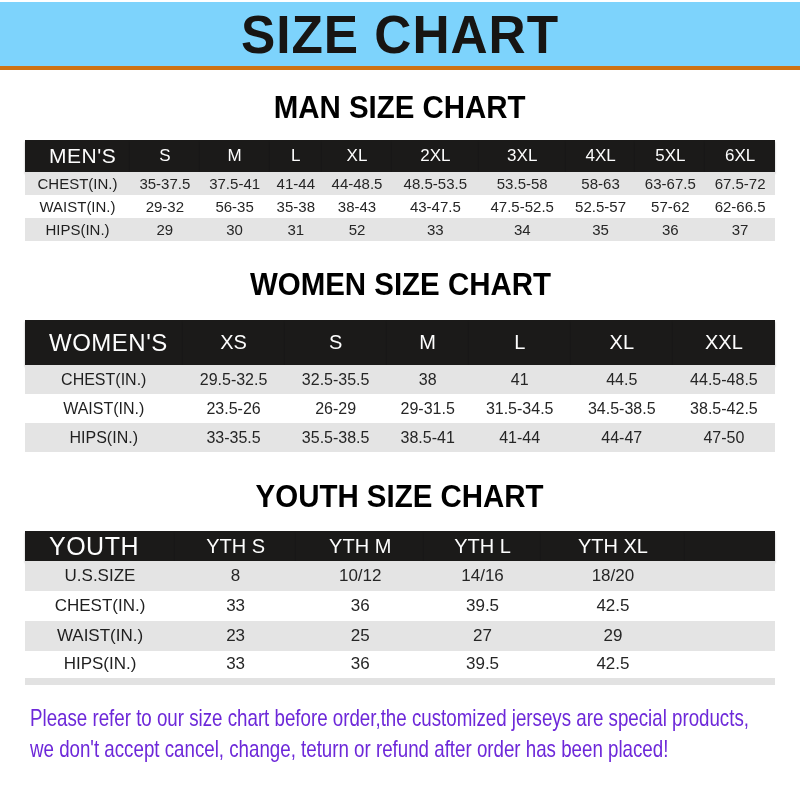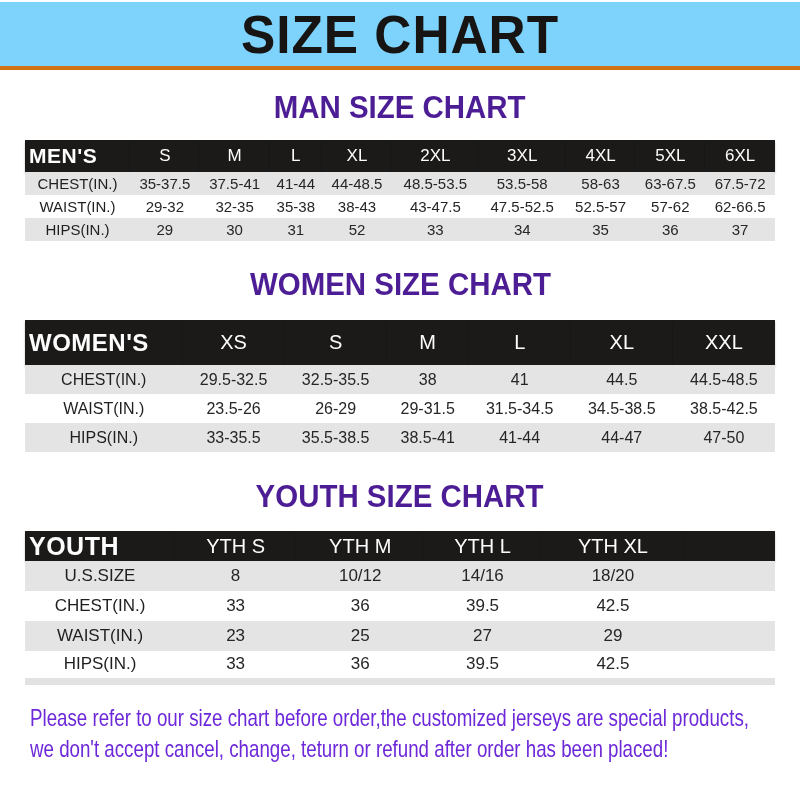--- a/index.html
+++ b/index.html
@@ -21,40 +21,40 @@
   }
   .banner span {
     font-size: 53px; font-weight: bold; color: #171513;
     letter-spacing: 1px;
     transform: scaleX(0.97);
     display: inline-block;
   }
 
   
   .sec-title {
-    text-align: center; font-weight: bold; color: #4c1d95;
+    text-align: center; font-weight: bold; color: #000000;
     font-size: 31px; line-height: 1;
   }
   .sec-title span { display: inline-block; transform: scaleX(0.95); letter-spacing: 0px; }
   #sec-men  .sec-title { margin: 22px 0 17px; }
   #sec-women .sec-title { margin: 28px 0 20px; }
   #sec-youth .sec-title { margin: 29px 0 19px; }
 
   
   table.sizes {
     width: 750px; margin: 0 auto;
     border-collapse: collapse; table-layout: auto;
   }
   table.sizes thead th {
     background: #1b1a19; color: #fdfdfd;
     font-weight: normal; text-align: center;
     box-shadow: 0 2px 2px rgba(0,0,0,0.25);
   }
   table.sizes thead th.hlabel {
-    text-align: left; padding-left: 4px; font-weight: bold;
+    text-align: left; padding-left: 24px; font-weight: normal;
     letter-spacing: 0.5px;
   }
   table.sizes tbody td { text-align: center; color: #262626; }
   table.sizes tbody tr:nth-child(odd) td { background: #e4e4e4; }
   table.sizes tbody td.rlabel { color: #1f1f1f; }
 
   
   .t-men thead th { height: 32px; font-size: 17px; }
   .t-men thead th.hlabel { font-size: 21px; width: 14%; }
   .t-men tbody td { height: 23px; font-size: 15px; }
@@ -118,21 +118,21 @@
             <td>44-48.5</td>
             <td>48.5-53.5</td>
             <td>53.5-58</td>
             <td>58-63</td>
             <td>63-67.5</td>
             <td>67.5-72</td>
           </tr>
           <tr>
             <td class="rlabel">WAIST(IN.)</td>
             <td>29-32</td>
-            <td>32-35</td>
+            <td>56-35</td>
             <td>35-38</td>
             <td>38-43</td>
             <td>43-47.5</td>
             <td>47.5-52.5</td>
             <td>52.5-57</td>
             <td>57-62</td>
             <td>62-66.5</td>
           </tr>
           <tr>
             <td class="rlabel">HIPS(IN.)</td>

